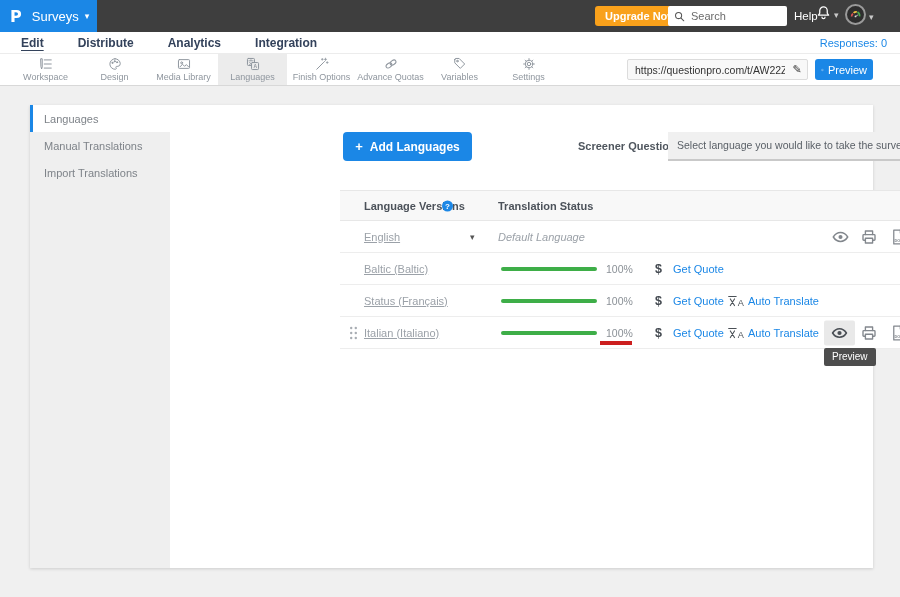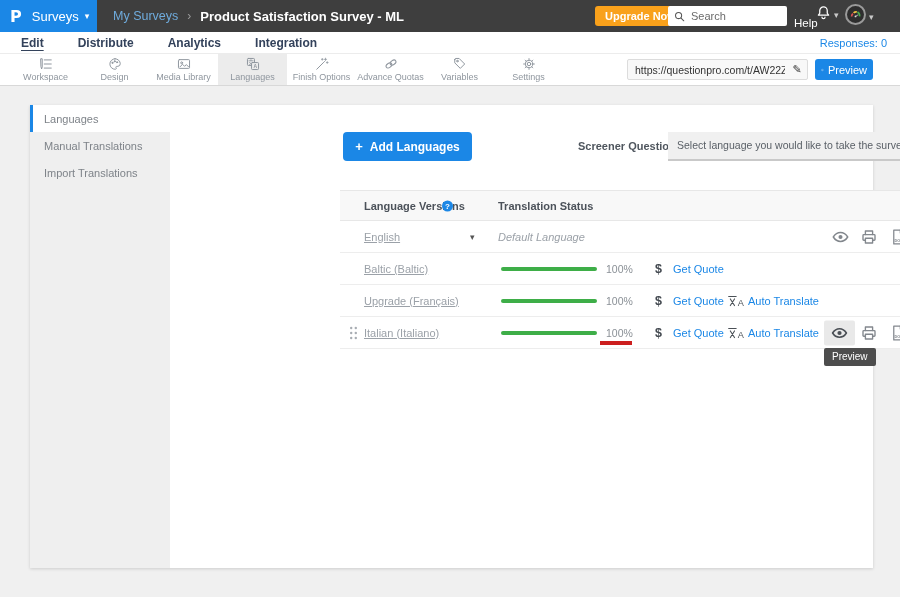--- a/index.html
+++ b/index.html
@@ -20,21 +20,21 @@
   .logo-area .caret{margin-left:6px;margin-top:1px;}
   .breadcrumb{display:flex;align-items:center;margin-left:16px;white-space:nowrap;}
   .crumb-parent{color:#6FABDC;font-size:12.5px;text-decoration:none;cursor:pointer;}
   .crumb-sep{color:#9b9b9b;font-size:12px;margin:0 9px;}
   .crumb-title{color:#fff;font-size:13px;font-weight:bold;}
   .upgrade-btn{position:absolute;left:595px;top:6px;height:20px;padding:0 10px;background:#F9A11B;border:none;border-radius:3px;color:#fff;font-size:11px;font-weight:bold;font-family:inherit;cursor:pointer;}
   .search-box{position:absolute;left:668px;top:6px;width:119px;height:20px;background:#fff;border-radius:2px;display:flex;align-items:center;}
   .search-box svg{margin:0 4px 0 6px;color:#555;flex:0 0 auto;}
   .search-box input{border:none;outline:none;background:transparent;font-size:11px;font-family:inherit;color:#333;width:88px;}
   .search-box input::placeholder{color:#6b6b6b;}
-  .help-link{position:absolute;left:794px;top:17px;color:#fff;font-size:11.5px;cursor:pointer;}
+  .help-link{position:absolute;left:794px;top:10px;color:#fff;font-size:11.5px;cursor:pointer;}
   .bell-wrap{position:absolute;left:816px;top:5px;display:flex;align-items:center;color:#fff;cursor:pointer;}
   .bell-wrap .caret{color:#c9c9c9;margin-left:3px;margin-top:5px;}
   .avatar-wrap{position:absolute;left:845px;top:4px;display:flex;align-items:center;cursor:pointer;}
   .avatar{width:21px;height:21px;border-radius:50%;background:#2E2E2E;border:2px solid #9a9a9a;box-sizing:border-box;display:flex;align-items:center;justify-content:center;}
   .avatar-wrap .caret{color:#c9c9c9;margin-left:3px;margin-top:5px;}
 
   
   .navrow{position:absolute;left:0;top:32px;width:900px;height:22px;background:#fff;border-bottom:1px solid #ECECEC;display:flex;align-items:center;box-sizing:border-box;}
   .nav-items{display:flex;align-items:center;gap:26px;padding-left:13px;}
   .nav-item{font-size:12px;font-weight:bold;color:#33425B;cursor:pointer;padding-left:8px;}
@@ -93,25 +93,20 @@
 </style>
 </head>
 <body>
 
 <div class="topbar">
   <div class="logo-area">
     <span class="logo-letter">P</span>
     <span class="product-name">Surveys</span>
     <span class="caret">▾</span>
   </div>
-  <div class="breadcrumb">
-    <a class="crumb-parent">My Surveys</a>
-    <span class="crumb-sep">›</span>
-    <span class="crumb-title">Product Satisfaction Survey - ML</span>
-  </div>
   <button class="upgrade-btn">Upgrade Now</button>
   <div class="search-box">
     <svg class="ic" width="11" height="11" viewBox="0 0 18 18">
         <circle cx="7.5" cy="7.5" r="5"></circle>
         <path d="M11.5 11.5l4.5 4.5"></path>
       </svg>
     <input placeholder="Search" style="">
   </div>
   <span class="help-link">Help</span>
   <span class="bell-wrap">
@@ -280,21 +275,21 @@
       <div class="t-row">
         <span class="cell c-name">Baltic (Baltic)</span>
         <span class="cell bar"></span>
         <span class="cell pct">100%</span>
         <span class="cell dollar">$</span>
         <a class="cell quote">Get Quote</a>
 
       </div>
 
       <div class="t-row">
-        <span class="cell c-name">Upgrade (Français)</span>
+        <span class="cell c-name">Status (Français)</span>
         <span class="cell bar"></span>
         <span class="cell pct">100%</span>
         <span class="cell dollar">$</span>
         <a class="cell quote">Get Quote</a>
         <svg class="cell trans-ic ic" width="20" height="14" viewBox="0 0 24 16">
             <path d="M2 2.5h9M4 5.5l5 8M9 5.5l-5 8" stroke-width="1.3"></path>
             <text x="13" y="13.5" font-size="11">A</text>
           </svg>
         <a class="cell auto">Auto Translate</a>
 

